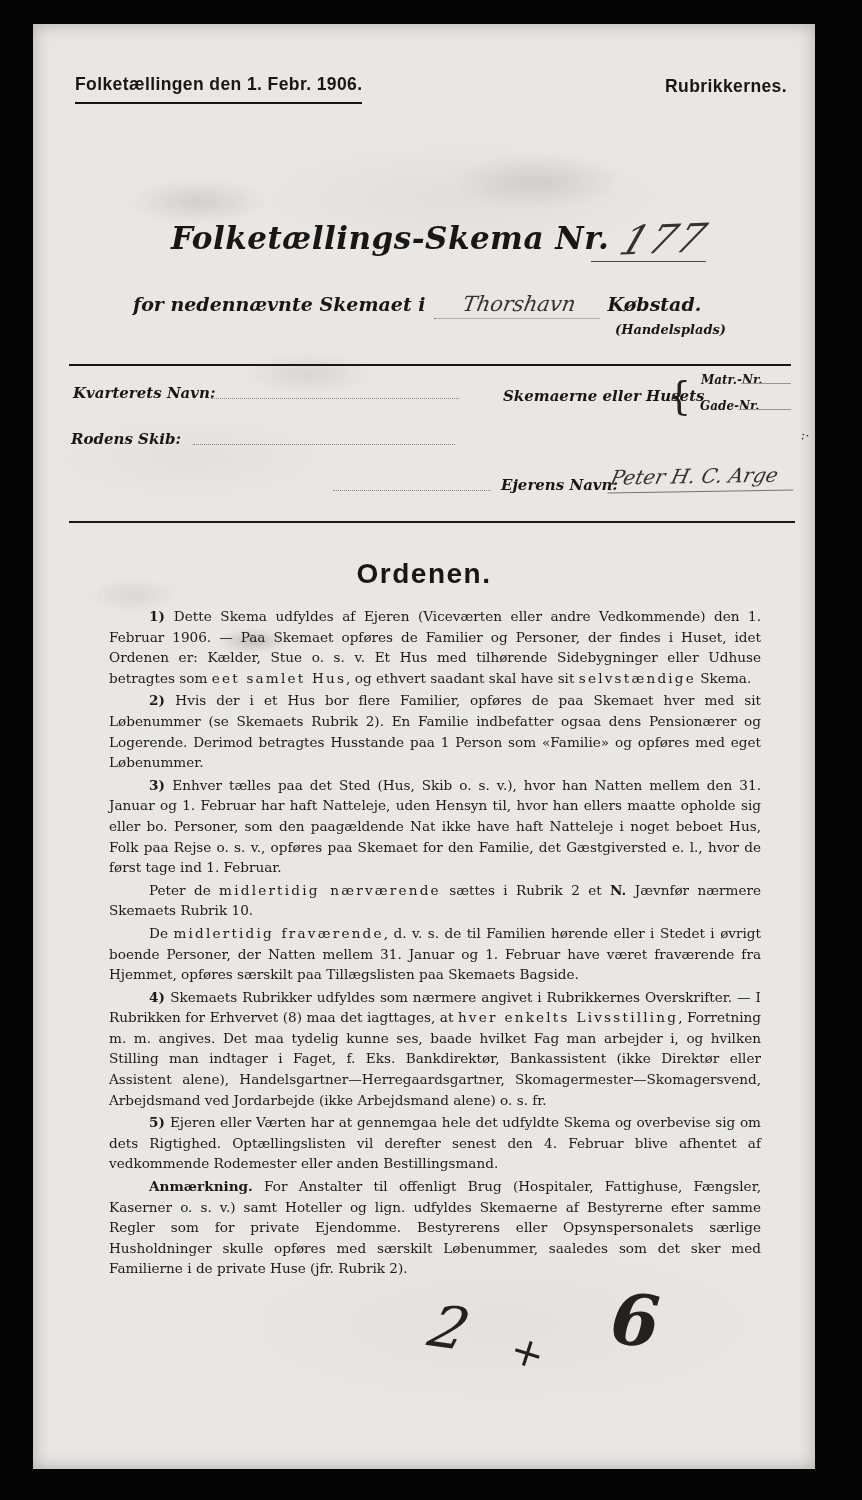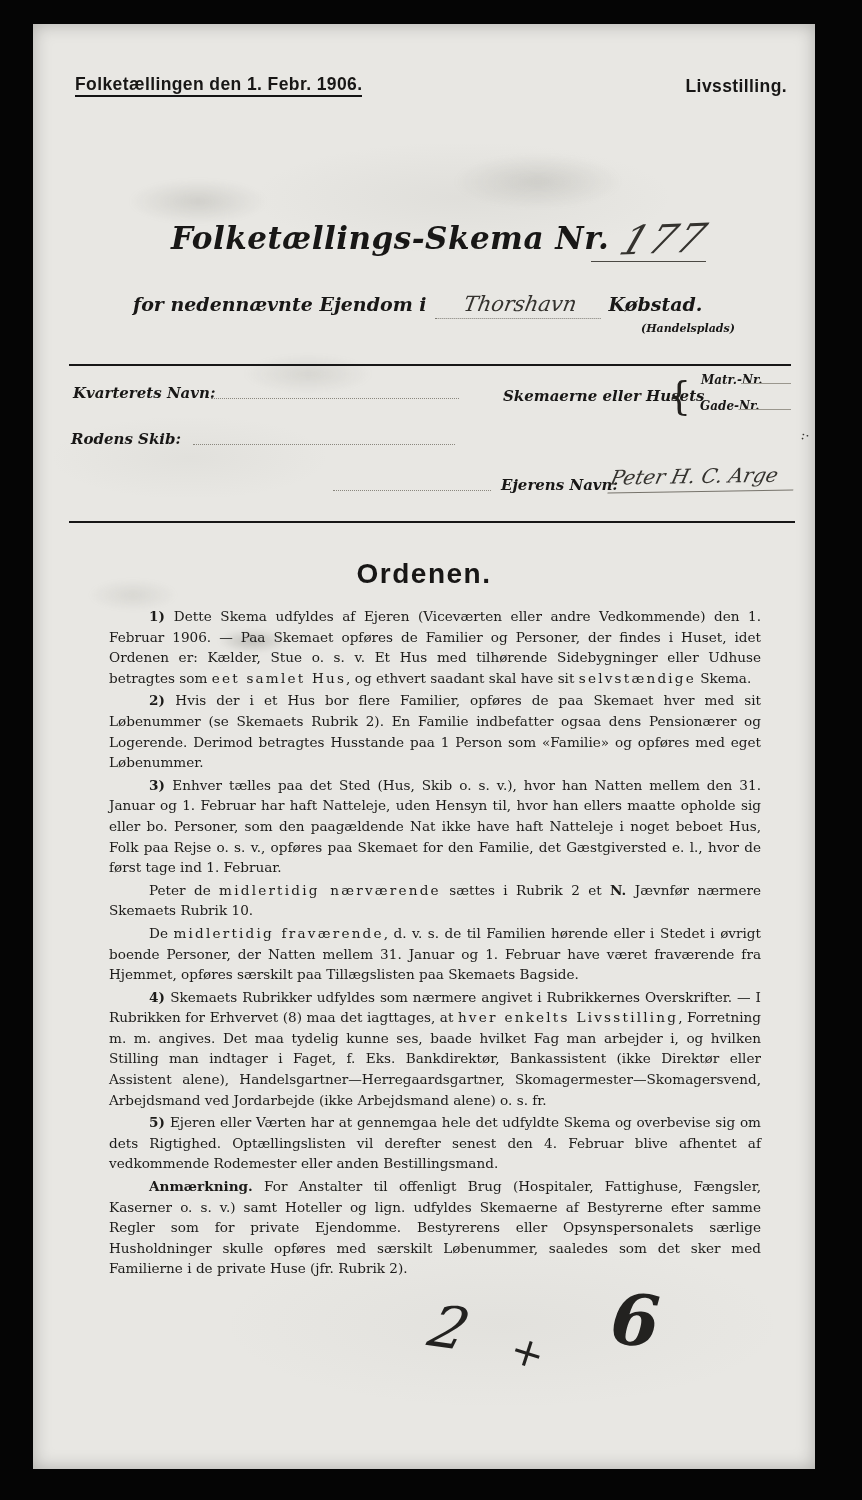--- a/index.html
+++ b/index.html
@@ -18,41 +18,41 @@
       radial-gradient(ellipse 200px 60px at 20% 30%, rgba(150,150,143,.08), transparent 70%),
       radial-gradient(ellipse 400px 120px at 60% 90%, rgba(150,150,143,.07), transparent 70%);
     box-shadow:inset 0 0 18px rgba(0,0,0,.25);
     color:#181716;
   }
   .abs{position:absolute;}
   .sans{font-family:"Liberation Sans","DejaVu Sans",sans-serif;}
   
   .hdr-left{
     left:42px;top:50px;font-size:17.5px;font-weight:bold;letter-spacing:.4px;
-    border-bottom:2.5px solid #141414;
+    border-bottom:2.5px solid #141414;padding-bottom:7px;
   }
   .hdr-right{right:28px;top:52px;font-size:17.5px;font-weight:bold;letter-spacing:.4px;}
   
   .title-row{left:138px;top:192px;white-space:nowrap;}
   .title-printed{font-size:31px;font-weight:bold;font-style:italic;letter-spacing:.5px;}
   .hand{color:#35332f;font-style:italic;font-family:"DejaVu Serif",serif;}
   .title-number{
     display:inline-block;font-size:40px;margin-left:14px;
     transform:skewX(-22deg) rotate(-2deg);vertical-align:-4px;letter-spacing:2px;
   }
   .title-number-line{left:558px;top:237px;width:115px;border-bottom:1.5px solid #4a4843;}
   
   .sub-row{left:100px;top:268px;white-space:nowrap;font-size:19px;}
   .sub-prefix,.sub-suffix{font-weight:bold;font-style:italic;}
   .sub-place{
     display:inline-block;min-width:158px;text-align:center;
     border-bottom:1px dotted #7d7b74;margin:0 6px 0 10px;
     font-size:21px;transform:skewX(-10deg);padding:0 4px 2px;
   }
-  .sub-note{left:608px;top:298px;font-size:11px;font-weight:bold;font-style:italic;}
+  .sub-note{left:582px;top:298px;font-size:13px;font-weight:bold;font-style:italic;}
   
   .hr1{left:36px;top:340px;width:722px;border-top:2.5px solid #171717;}
   .hr2{left:36px;top:497px;width:726px;border-top:2.5px solid #171717;}
   
   .flabel{font-size:15px;font-weight:bold;font-style:italic;white-space:nowrap;}
   .dotline{border-bottom:1px dotted #8a877e;height:14px;}
   .f-kvart{left:40px;top:360px;}
   .kvart-line{left:178px;top:360px;width:248px;}
   .f-gaard{left:470px;top:363px;}
   .brace{left:634px;top:349px;font-size:38px;font-weight:normal;color:#23211e;transform:scaleY(1.05);}
@@ -97,29 +97,29 @@
 
 <div class="page">
 
   <div class="smudge abs" style="left:95px;top:155px;width:140px;height:45px;background:radial-gradient(ellipse,rgba(125,125,118,.22),transparent 70%);"></div>
   <div class="smudge abs" style="left:420px;top:130px;width:170px;height:55px;background:radial-gradient(ellipse,rgba(125,125,118,.20),transparent 70%);"></div>
   <div class="smudge abs" style="left:210px;top:330px;width:130px;height:40px;background:radial-gradient(ellipse,rgba(125,125,118,.16),transparent 70%);"></div>
   <div class="smudge abs" style="left:55px;top:555px;width:90px;height:32px;background:radial-gradient(ellipse,rgba(125,125,118,.15),transparent 70%);"></div>
   <div class="smudge abs" style="left:185px;top:605px;width:70px;height:24px;background:radial-gradient(ellipse,rgba(95,95,88,.30),transparent 70%);"></div>
 
   <div class="abs sans hdr-left">Folketællingen den 1. Febr. 1906.</div>
-  <div class="abs sans hdr-right">Livsstilling.</div>
+  <div class="abs sans hdr-right">Rubrikkernes.</div>
 
   <div class="abs title-row">
     <span class="title-printed">Folketællings-Skema Nr.</span><span class="hand title-number">177</span>
   </div>
   <div class="abs title-number-line"></div>
 
   <div class="abs sub-row">
-    <span class="sub-prefix">for nedennævnte Ejendom i</span><span class="hand sub-place">Thorshavn</span><span class="sub-suffix">Købstad.</span>
+    <span class="sub-prefix">for nedennævnte Skemaet i</span><span class="hand sub-place">Thorshavn</span><span class="sub-suffix">Købstad.</span>
   </div>
   <div class="abs sub-note">(Handelsplads)</div>
 
   <div class="abs hr1"></div>
 
   <div class="abs flabel f-kvart">Kvarterets Navn:</div>
   <div class="abs dotline kvart-line"></div>
 
   <div class="abs flabel f-gaard">Skemaerne eller Husets</div>
   <div class="abs brace">{</div>

